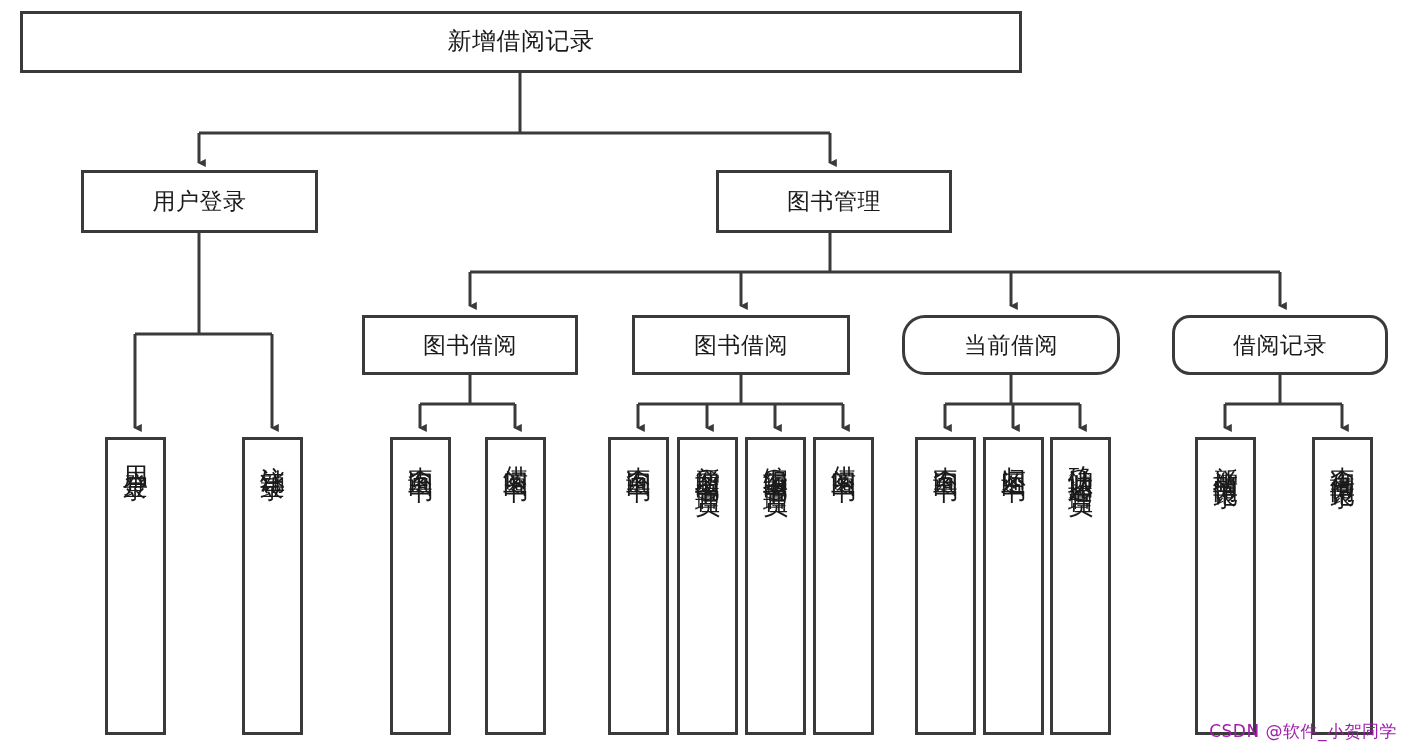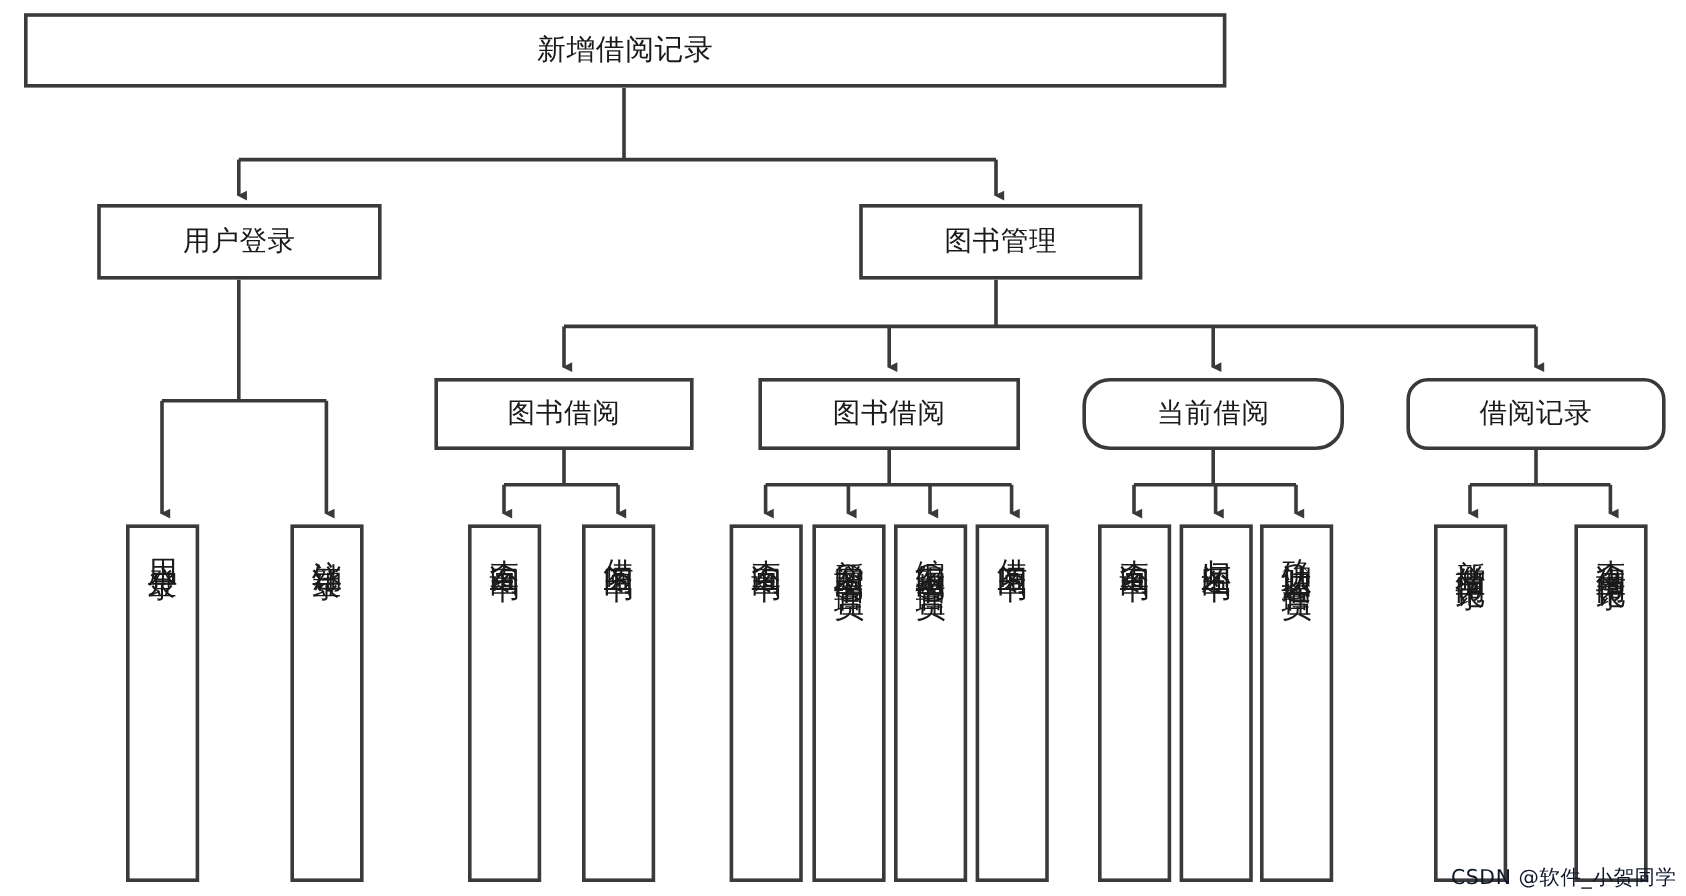--- a/index.html
+++ b/index.html
@@ -57,21 +57,21 @@
     font-size: 25px;
     letter-spacing: 4px;
     line-height: 1;
     white-space: nowrap;
   }
   .watermark {
     position: absolute;
     right: 8px;
     bottom: 4px;
     font-size: 17px;
-    color: #0f172a;
+    color: #a21caf;
     white-space: nowrap;
     letter-spacing: 0.5px;
   }
 </style>
 </head>
 <body>
 
 <div id="canvas">
 
   <svg class="wires" viewBox="0 0 1405 747">

